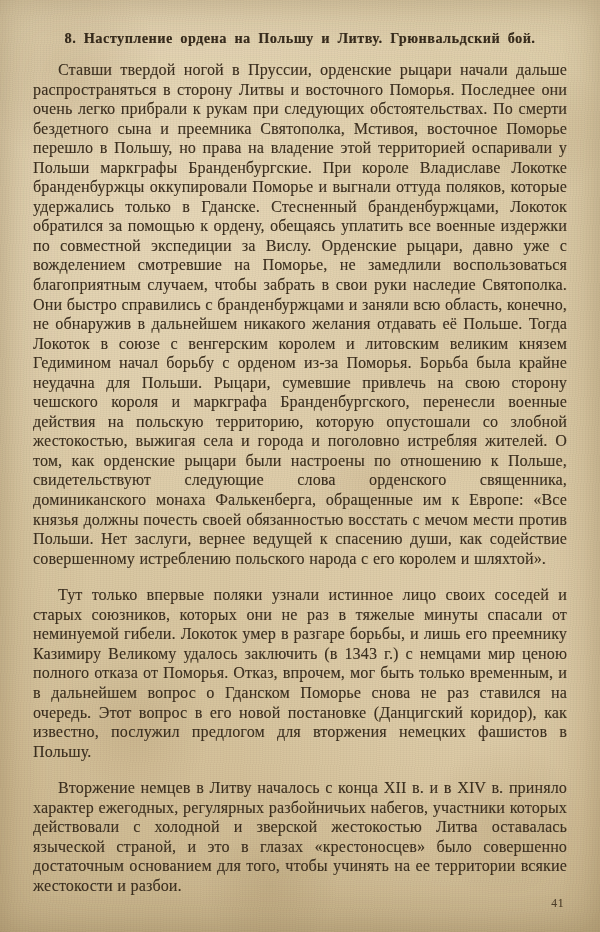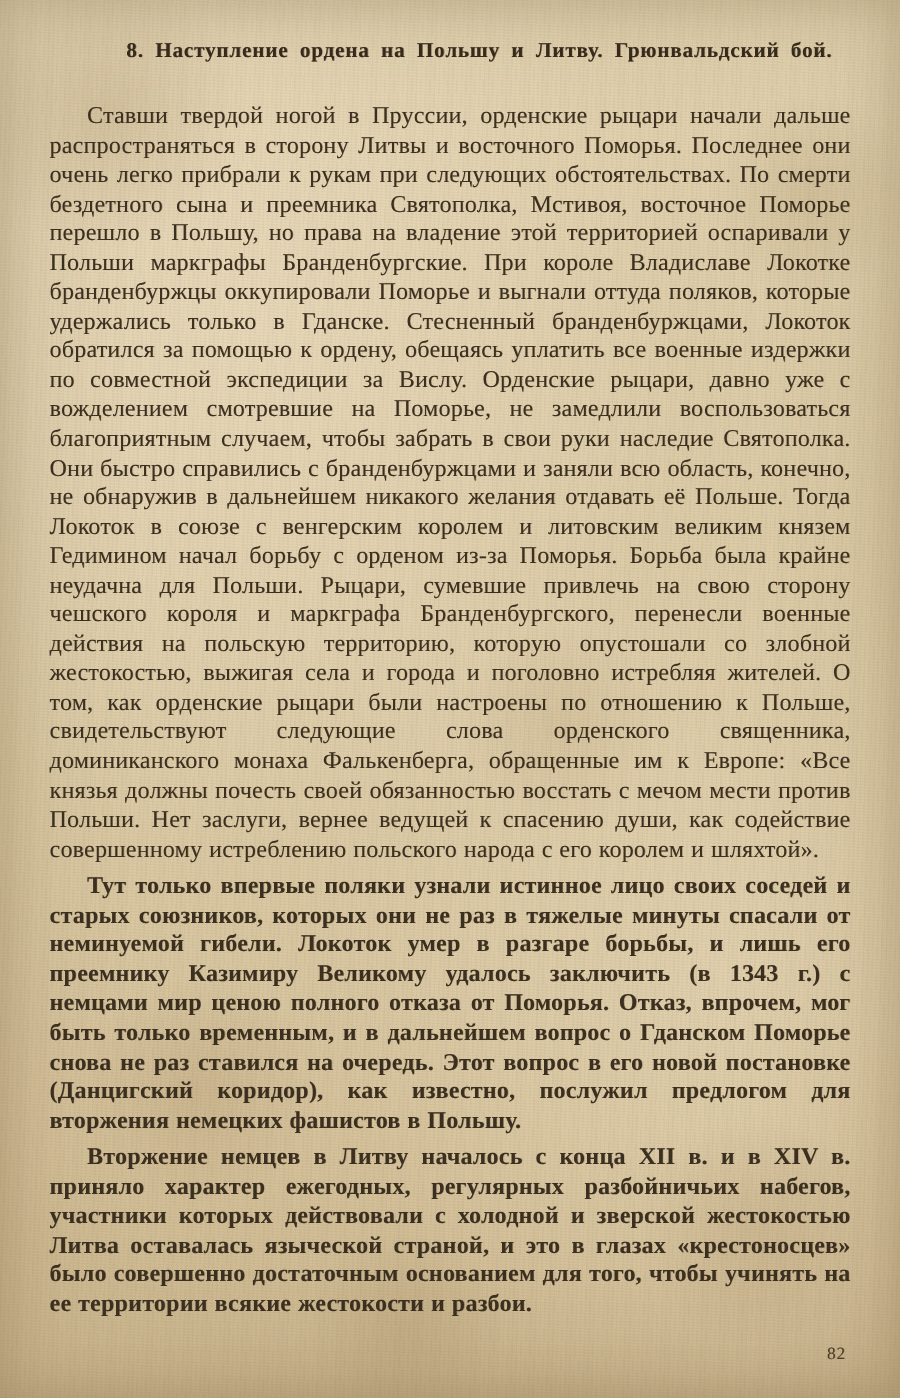--- a/index.html
+++ b/index.html
@@ -70,27 +70,27 @@
 
   .content {
     position: absolute;
     left: 33px;
     top: 0;
     width: 534px;
     z-index: 3;
   }
 
   .chapter-title {
-    margin: 12px;
-    padding-top: 14px;
+    margin: 0;
+    padding-top: 30px;
     font-size: 14.1px;
     font-weight: bold;
     letter-spacing: .55px;
     word-spacing: 3.5px;
-    text-align: right;
+    text-align: center;
     color: #352a1c;
     text-shadow: 0.4px 0.3px 0 rgba(60,45,25,0.45);
   }
 
   .body-text {
     margin: 0;
     padding-top: 13px;
   }
 
   p.para {
@@ -99,21 +99,21 @@
     text-align: justify;
     font-size: 16px;
     line-height: 19.55px;
     letter-spacing: .15px;
     word-spacing: .4px;
     color: #3b2f20;
     text-shadow: 0.35px 0.25px 0 rgba(70,54,30,0.34);
     -webkit-hyphens: none;
     hyphens: none;
   }
-  p.para + p.para { margin-top: 5px; font-weight: bold; }
+  p.para + p.para { margin-top: 17px; }
   p.para:last-child { text-align-last: left; }
 
   .page-number {
     position: absolute;
     right: 36px;
     bottom: 23px;
     font-size: 11.5px;
     letter-spacing: .6px;
     color: #4a3c28;
     z-index: 3;
@@ -134,17 +134,17 @@
     <h1 class="chapter-title">8. Наступление ордена на Польшу и Литву. Грюнвальдский бой.</h1>
 
     <div class="body-text">
       <p class="para">Ставши твердой ногой в Пруссии, орденские рыцари начали дальше распространяться в сторону Литвы и восточного Поморья. Последнее они очень легко прибрали к рукам при следующих обстоятельствах. По смерти бездетного сына и преемника Святополка, Мстивоя, восточное Поморье перешло в Польшу, но права на владение этой территорией оспаривали у Польши маркграфы Бранденбургские. При короле Владиславе Локотке бранденбуржцы оккупировали Поморье и выгнали оттуда поляков, которые удержались только в Гданске. Стесненный бранденбуржцами, Локоток обратился за помощью к ордену, обещаясь уплатить все военные издержки по совместной экспедиции за Вислу. Орденские рыцари, давно уже с вожделением смотревшие на Поморье, не замедлили воспользоваться благоприятным случаем, чтобы забрать в свои руки наследие Святополка. Они быстро справились с бранденбуржцами и заняли всю область, конечно, не обнаружив в дальнейшем никакого желания отдавать её Польше. Тогда Локоток в союзе с венгерским королем и литовским великим князем Гедимином начал борьбу с орденом из-за Поморья. Борьба была крайне неудачна для Польши. Рыцари, сумевшие привлечь на свою сторону чешского короля и маркграфа Бранденбургского, перенесли военные действия на польскую территорию, которую опустошали со злобной жестокостью, выжигая села и города и поголовно истребляя жителей. О том, как орденские рыцари были настроены по отношению к Польше, свидетельствуют следующие слова орденского священника, доминиканского монаха Фалькенберга, обращенные им к Европе: «Все князья должны почесть своей обязанностью восстать с мечом мести против Польши. Нет заслуги, вернее ведущей к спасению души, как содействие совершенному истреблению польского народа с его королем и шляхтой».</p>
       <p class="para">Тут только впервые поляки узнали истинное лицо своих соседей и старых союзников, которых они не раз в тяжелые минуты спасали от неминуемой гибели. Локоток умер в разгаре борьбы, и лишь его преемнику Казимиру Великому удалось заключить (в 1343 г.) с немцами мир ценою полного отказа от Поморья. Отказ, впрочем, мог быть только временным, и в дальнейшем вопрос о Гданском Поморье снова не раз ставился на очередь. Этот вопрос в его новой постановке (Данцигский коридор), как известно, послужил предлогом для вторжения немецких фашистов в Польшу.</p>
       <p class="para">Вторжение немцев в Литву началось с конца XII в. и в XIV в. приняло характер ежегодных, регулярных разбойничьих набегов, участники которых действовали с холодной и зверской жестокостью Литва оставалась языческой страной, и это в глазах «крестоносцев» было совершенно достаточным основанием для того, чтобы учинять на ее территории всякие жестокости и разбои.</p>
     </div>
 
   </div>
 
-  <div class="page-number">82</div>
+  <div class="page-number">41</div>
 
   <div class="vignette"></div>
 
 </div>
 
 </body></html>

